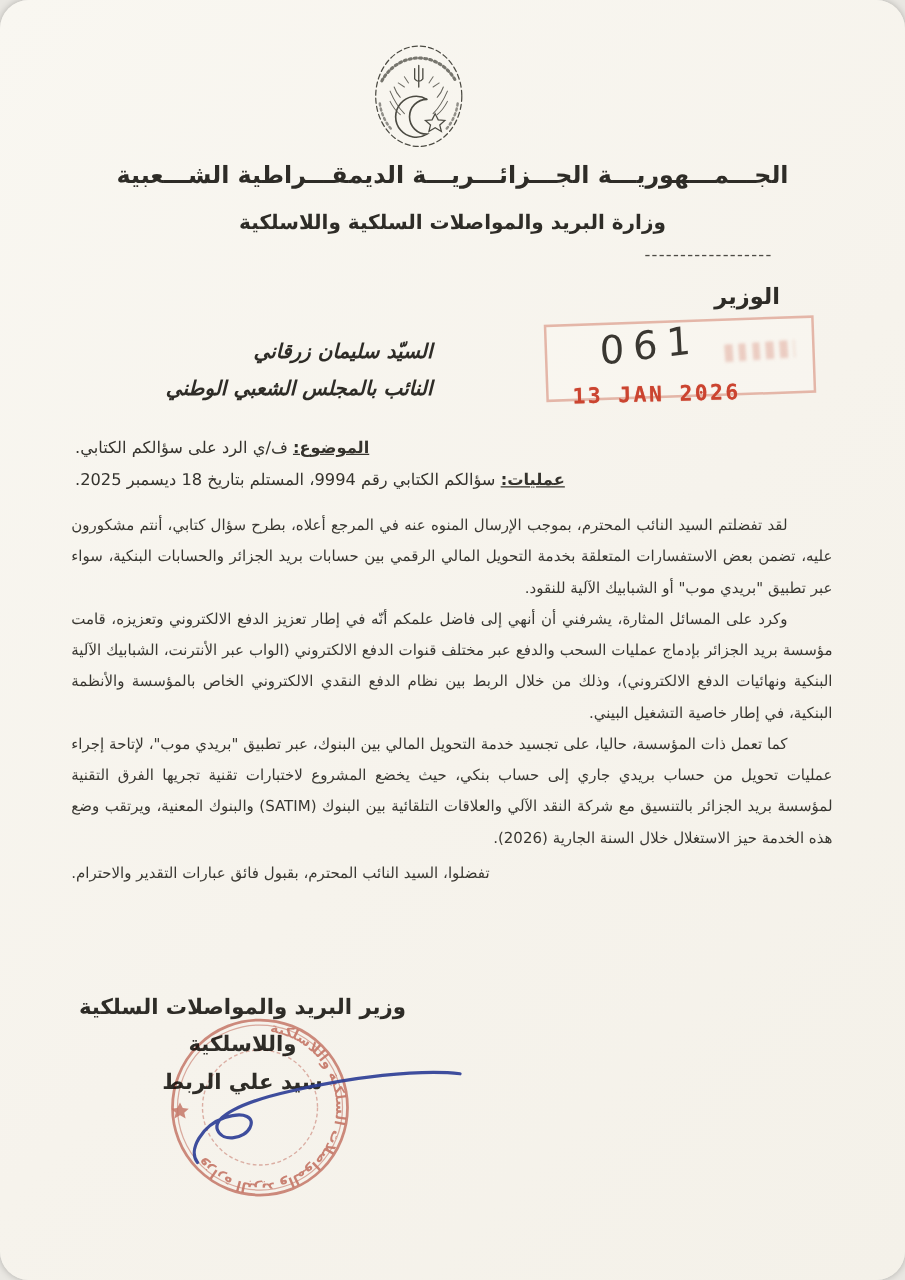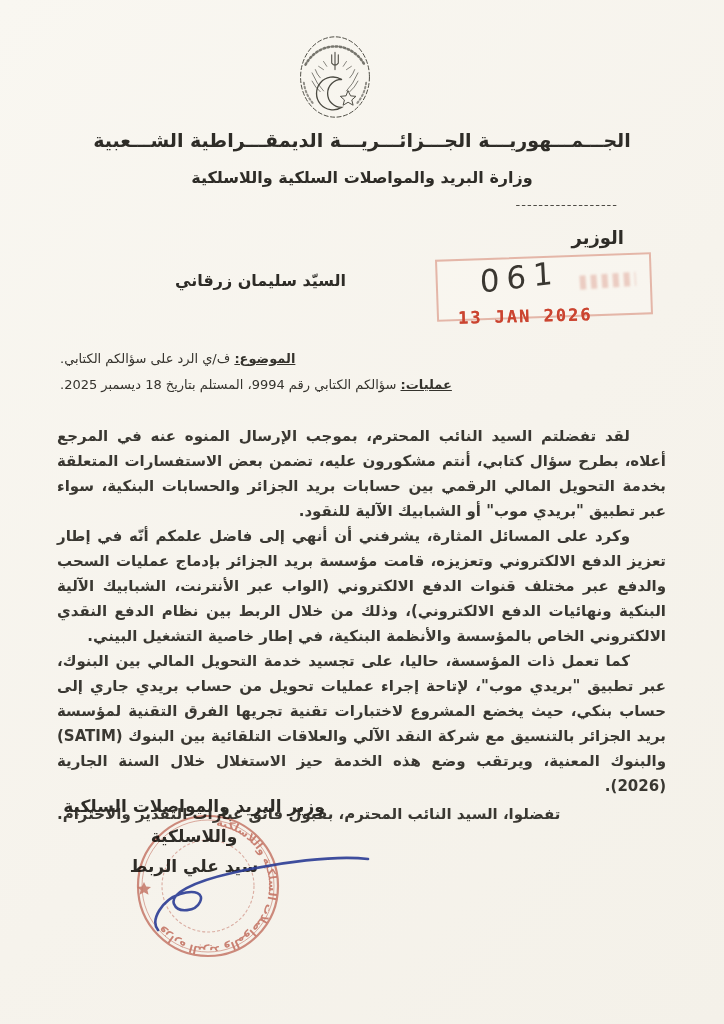--- a/index.html
+++ b/index.html
@@ -5,20 +5,21 @@
   html,body{margin:0;padding:0;background:#e9e7e2;}
   .page{
     position:relative;
     width:724px;height:1024px;
     margin:0 auto;
     background:linear-gradient(135deg,#f9f7f1 0%,#f6f3ec 55%,#f4f1e9 100%);
     font-family:"DejaVu Sans", sans-serif;
     color:#35332d;
     overflow:hidden;
     box-shadow:0 0 6px rgba(0,0,0,.25);
+    border-radius:23px;
   }
   .abs{position:absolute;}
   
   .emblem{left:294px;top:30px;width:82px;height:94px;}
   .republic{
     top:129px;left:40px;right:40px;text-align:center;
     font-size:19px;font-weight:700;color:#2e2c27;direction:rtl;
   }
   .ministry{
     top:168px;left:40px;right:40px;text-align:center;
@@ -26,21 +27,21 @@
   }
   .separator{
     top:197px;right:106px;font-size:13px;letter-spacing:1px;color:#4d4b45;
   }
   .minister-title{
     top:227px;right:100px;font-size:18px;font-weight:700;direction:rtl;color:#2e2c27;margin-left:27px;
   }
   
   .recipient{
     top:266px;right:378px;text-align:right;direction:rtl;
-    font-size:16px;font-weight:700;line-height:30px;white-space:nowrap;color:#2e2c27;
+    font-size:16px;font-weight:700;line-height:30px;white-space:nowrap;color:#2e2c27;font-style:italic;
   }
   
   .stamp-box{
     left:436px;top:256px;width:212px;height:58px;
     border:2px solid rgba(216,148,129,.65);
     transform:rotate(-2deg);
     background:rgba(255,250,246,.25);
   }
   .stamp-number{
     left:42px;top:0px;position:absolute;
@@ -62,22 +63,22 @@
     text-shadow:0 0 .6px rgba(203,68,48,.7);
   }
   
   .meta{
     top:346px;right:56px;left:60px;text-align:left;direction:rtl;
     font-size:13px;line-height:26px;
   }
   .meta-label{font-weight:700;text-decoration:underline;}
   
   .body-text{
-    top:424px;left:57px;right:58px;direction:rtl;
-    font-size:15px;line-height:25px;text-align:justify;color:#3a3832;font-weight:bold;
+    top:408px;left:57px;right:58px;direction:rtl;
+    font-size:12px;line-height:25px;text-align:justify;color:#3a3832;
   }
   .body-text p{margin:0;text-indent:36px;}
   .body-text p.closing{text-indent:96px;margin-top:3px;text-align:left;}
   
   .sig-block{
     top:791px;left:58px;width:272px;text-align:center;direction:rtl;
     font-size:17px;font-weight:700;line-height:30px;color:#2e2c27;
   }
   .round-stamp{left:130px;top:808px;width:156px;height:156px;opacity:.8;mix-blend-mode:multiply;}
   .signature-svg{left:140px;top:842px;width:240px;height:100px;}
@@ -107,20 +108,21 @@
     </g>
   </svg>
 
   <div class="abs republic">الجـــمـــهوريـــة الجـــزائـــريـــة الديمقـــراطية الشـــعبية</div>
   <div class="abs ministry">وزارة البريد والمواصلات السلكية واللاسلكية</div>
   <div class="abs separator">------------------</div>
   <div class="abs minister-title">الوزير</div>
 
   <div class="abs recipient">
     <div>السيّد سليمان زرقاني</div>
+    <div>النائب بالمجلس الشعبي الوطني</div>
   </div>
 
   <div class="abs stamp-box">
     <div class="stamp-number">061</div>
     <div class="stamp-smudge"></div>
   </div>
   <div class="abs stamp-date">13 JAN 2026</div>
 
   <div class="abs meta">
     <div>

